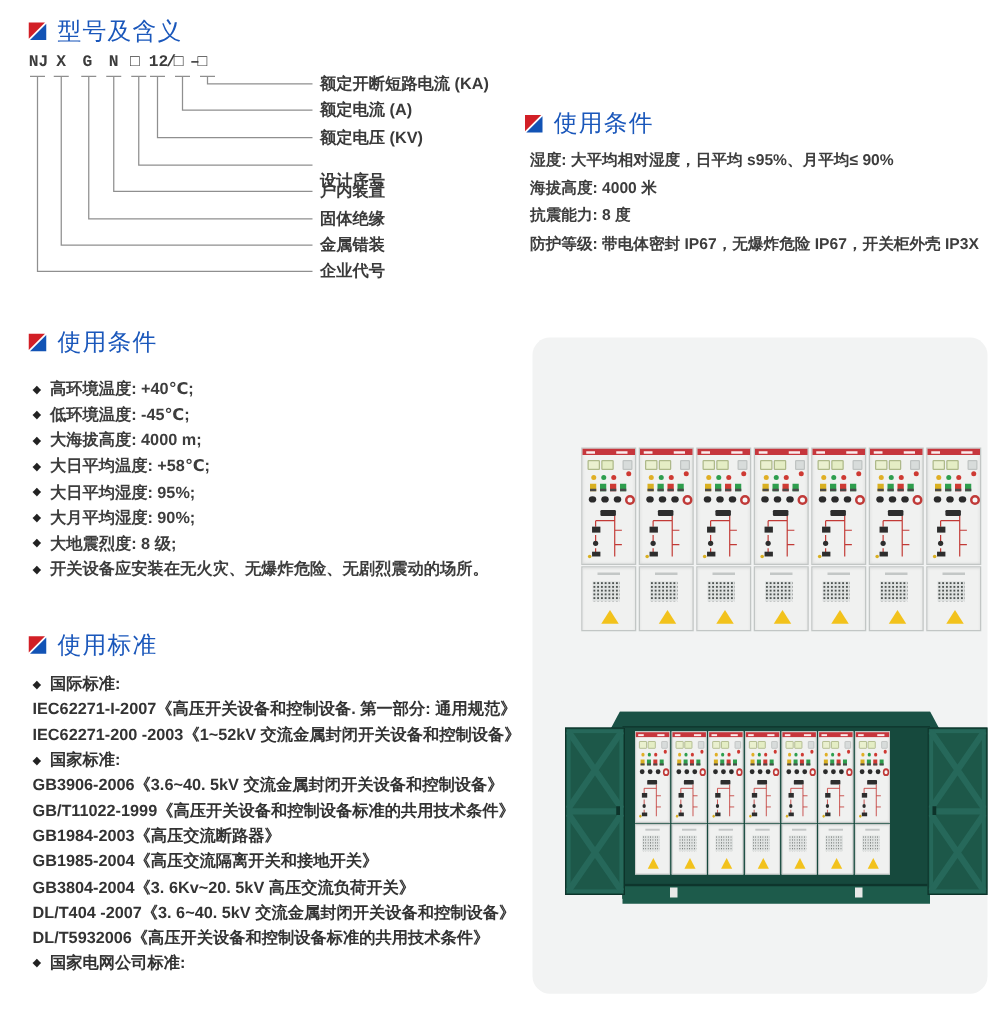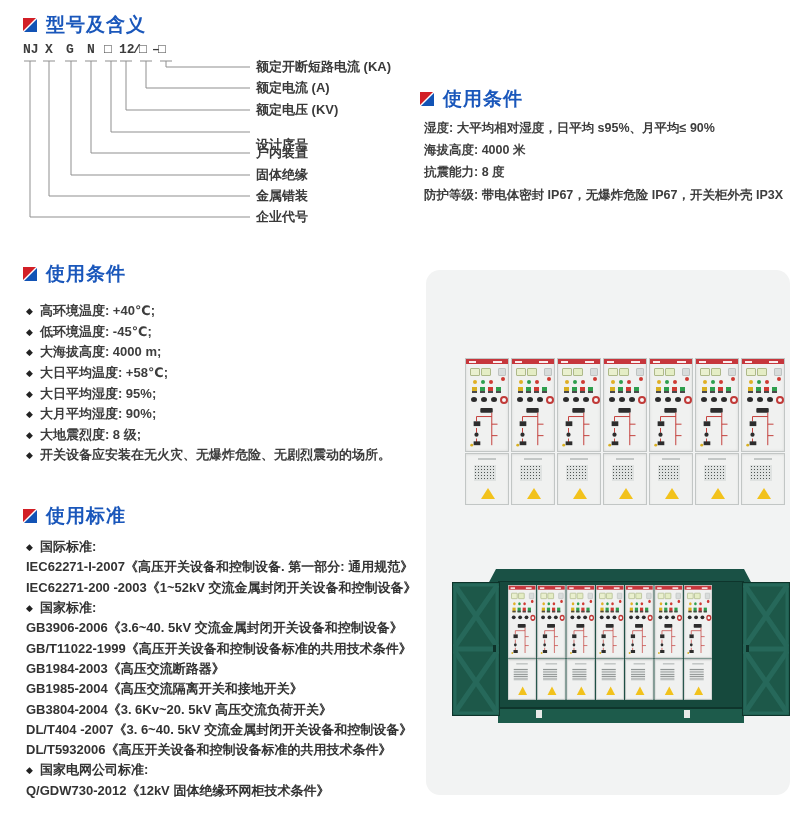--- a/index.html
+++ b/index.html
@@ -1,21 +1,21 @@
 <!DOCTYPE html>
 <html><head>
 <meta charset="utf-8">
 <style>
   html,body{margin:0;padding:0;background:#fff;}
   .page{position:relative;width:800px;height:815px;background:#ffffff;overflow:hidden;
         font-family:"Liberation Sans","DejaVu Sans",sans-serif;color:#3a3a3a;}
 
   
   .sec-title{position:absolute;display:flex;align-items:center;gap:8px;
-             font-size:19px;font-weight:bold;color:#1a57bb;letter-spacing:1px;}
+             font-size:19px;font-weight:normal;color:#1a57bb;letter-spacing:1px;}
   .sec-title svg{flex:0 0 auto;}
 
   
   .code-part{position:absolute;top:42px;font-size:13px;font-weight:bold;color:#3c3c3c;font-family:Liberation Mono, monospace;}
   .leaders{position:absolute;left:0;top:0;}
   .model-label{position:absolute;left:256px;font-size:13px;font-weight:600;color:#3a3a3a;white-space:nowrap;}
 
   
   .rlines{position:absolute;left:424px;top:117px;}
   .rline{height:22.4px;display:flex;align-items:center;font-size:12.5px;font-weight:600;color:#3d3d3d;white-space:nowrap;}
@@ -201,21 +201,20 @@
     <div class="srow">GB/T11022-1999《高压开关设备和控制设备标准的共用技术条件》</div>
     <div class="srow">GB1984-2003《高压交流断路器》</div>
     <div class="srow">GB1985-2004《高压交流隔离开关和接地开关》</div>
     <div class="srow">GB3804-2004《3. 6Kv~20. 5kV 高压交流负荷开关》</div>
     <div class="srow">DL/T404 -2007《3. 6~40. 5kV 交流金属封闭开关设备和控制设备》</div>
     <div class="srow">DL/T5932006《高压开关设备和控制设备标准的共用技术条件》</div>
     <div class="srow">
         <span class="bullet">◆</span>
         <span>国家电网公司标准:</span>
       </div>
-    <div class="srow">Q/GDW730-2012《12kV 固体绝缘环网柜技术条件》</div>
   </div>
 
   <div class="photo-panel">
 
     <div class="cab-row row1">
       <div class="cabinet">
         <div class="cab-top">
           <div class="cab-header">
               <i class="hm hm1"></i>
               <i class="hm hm2"></i>

